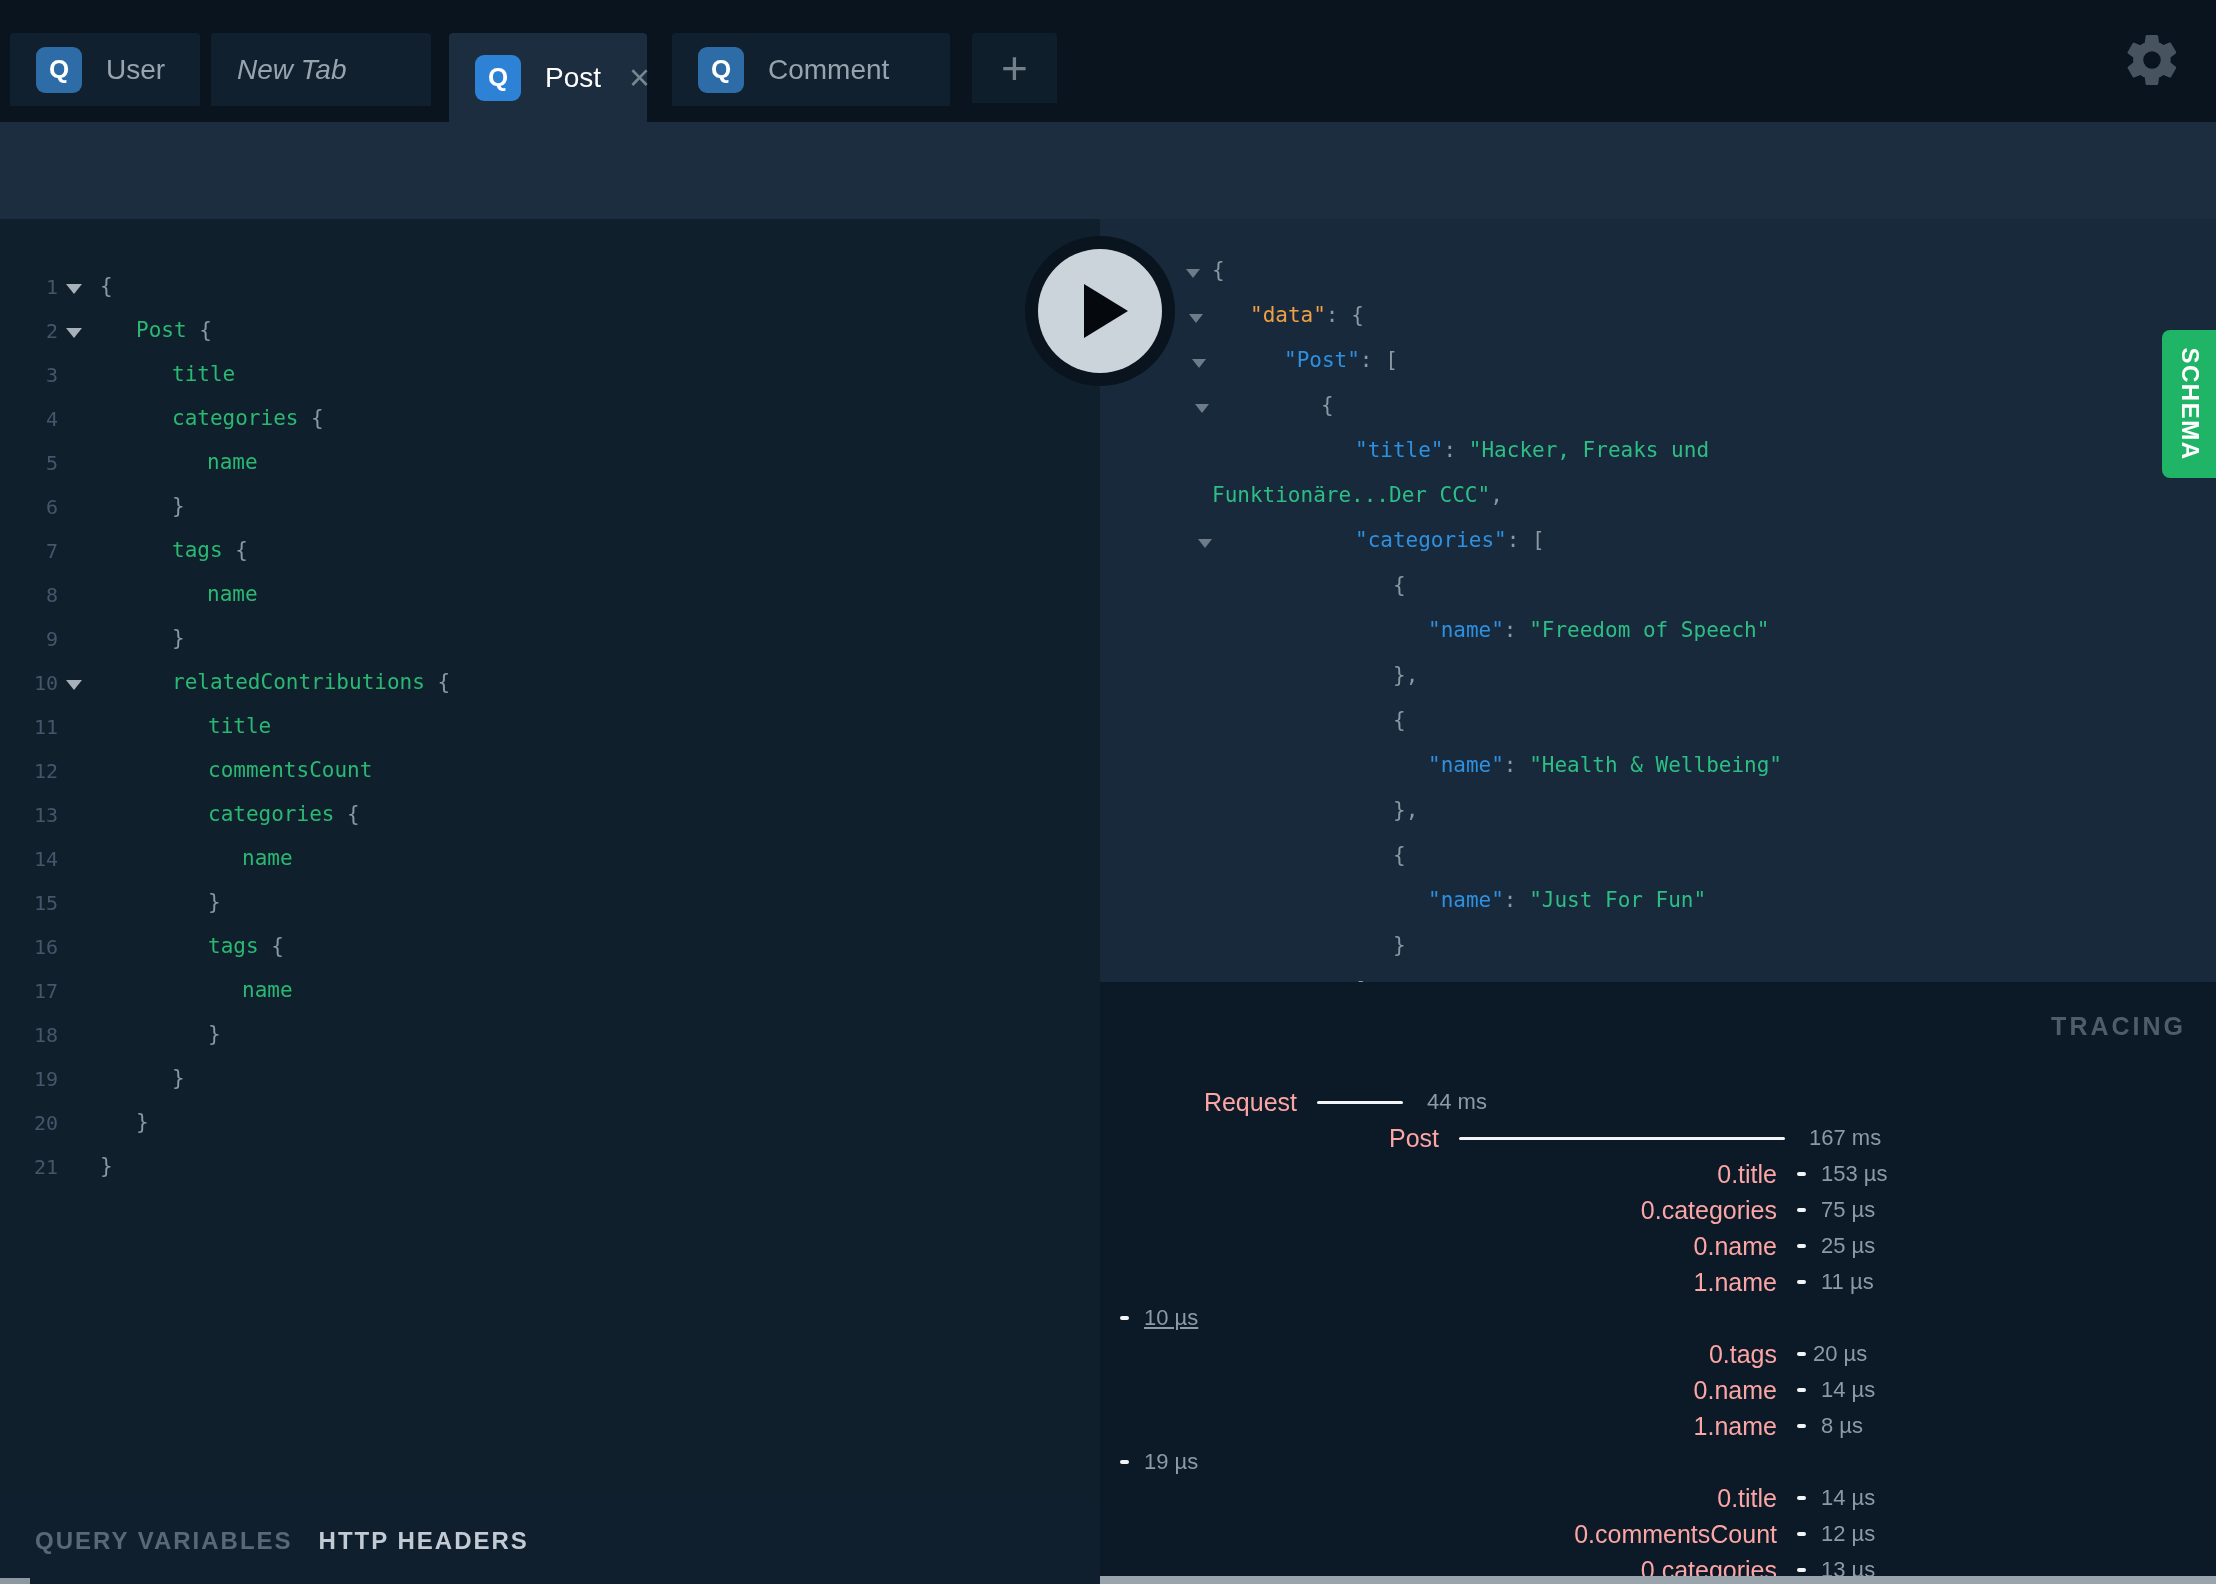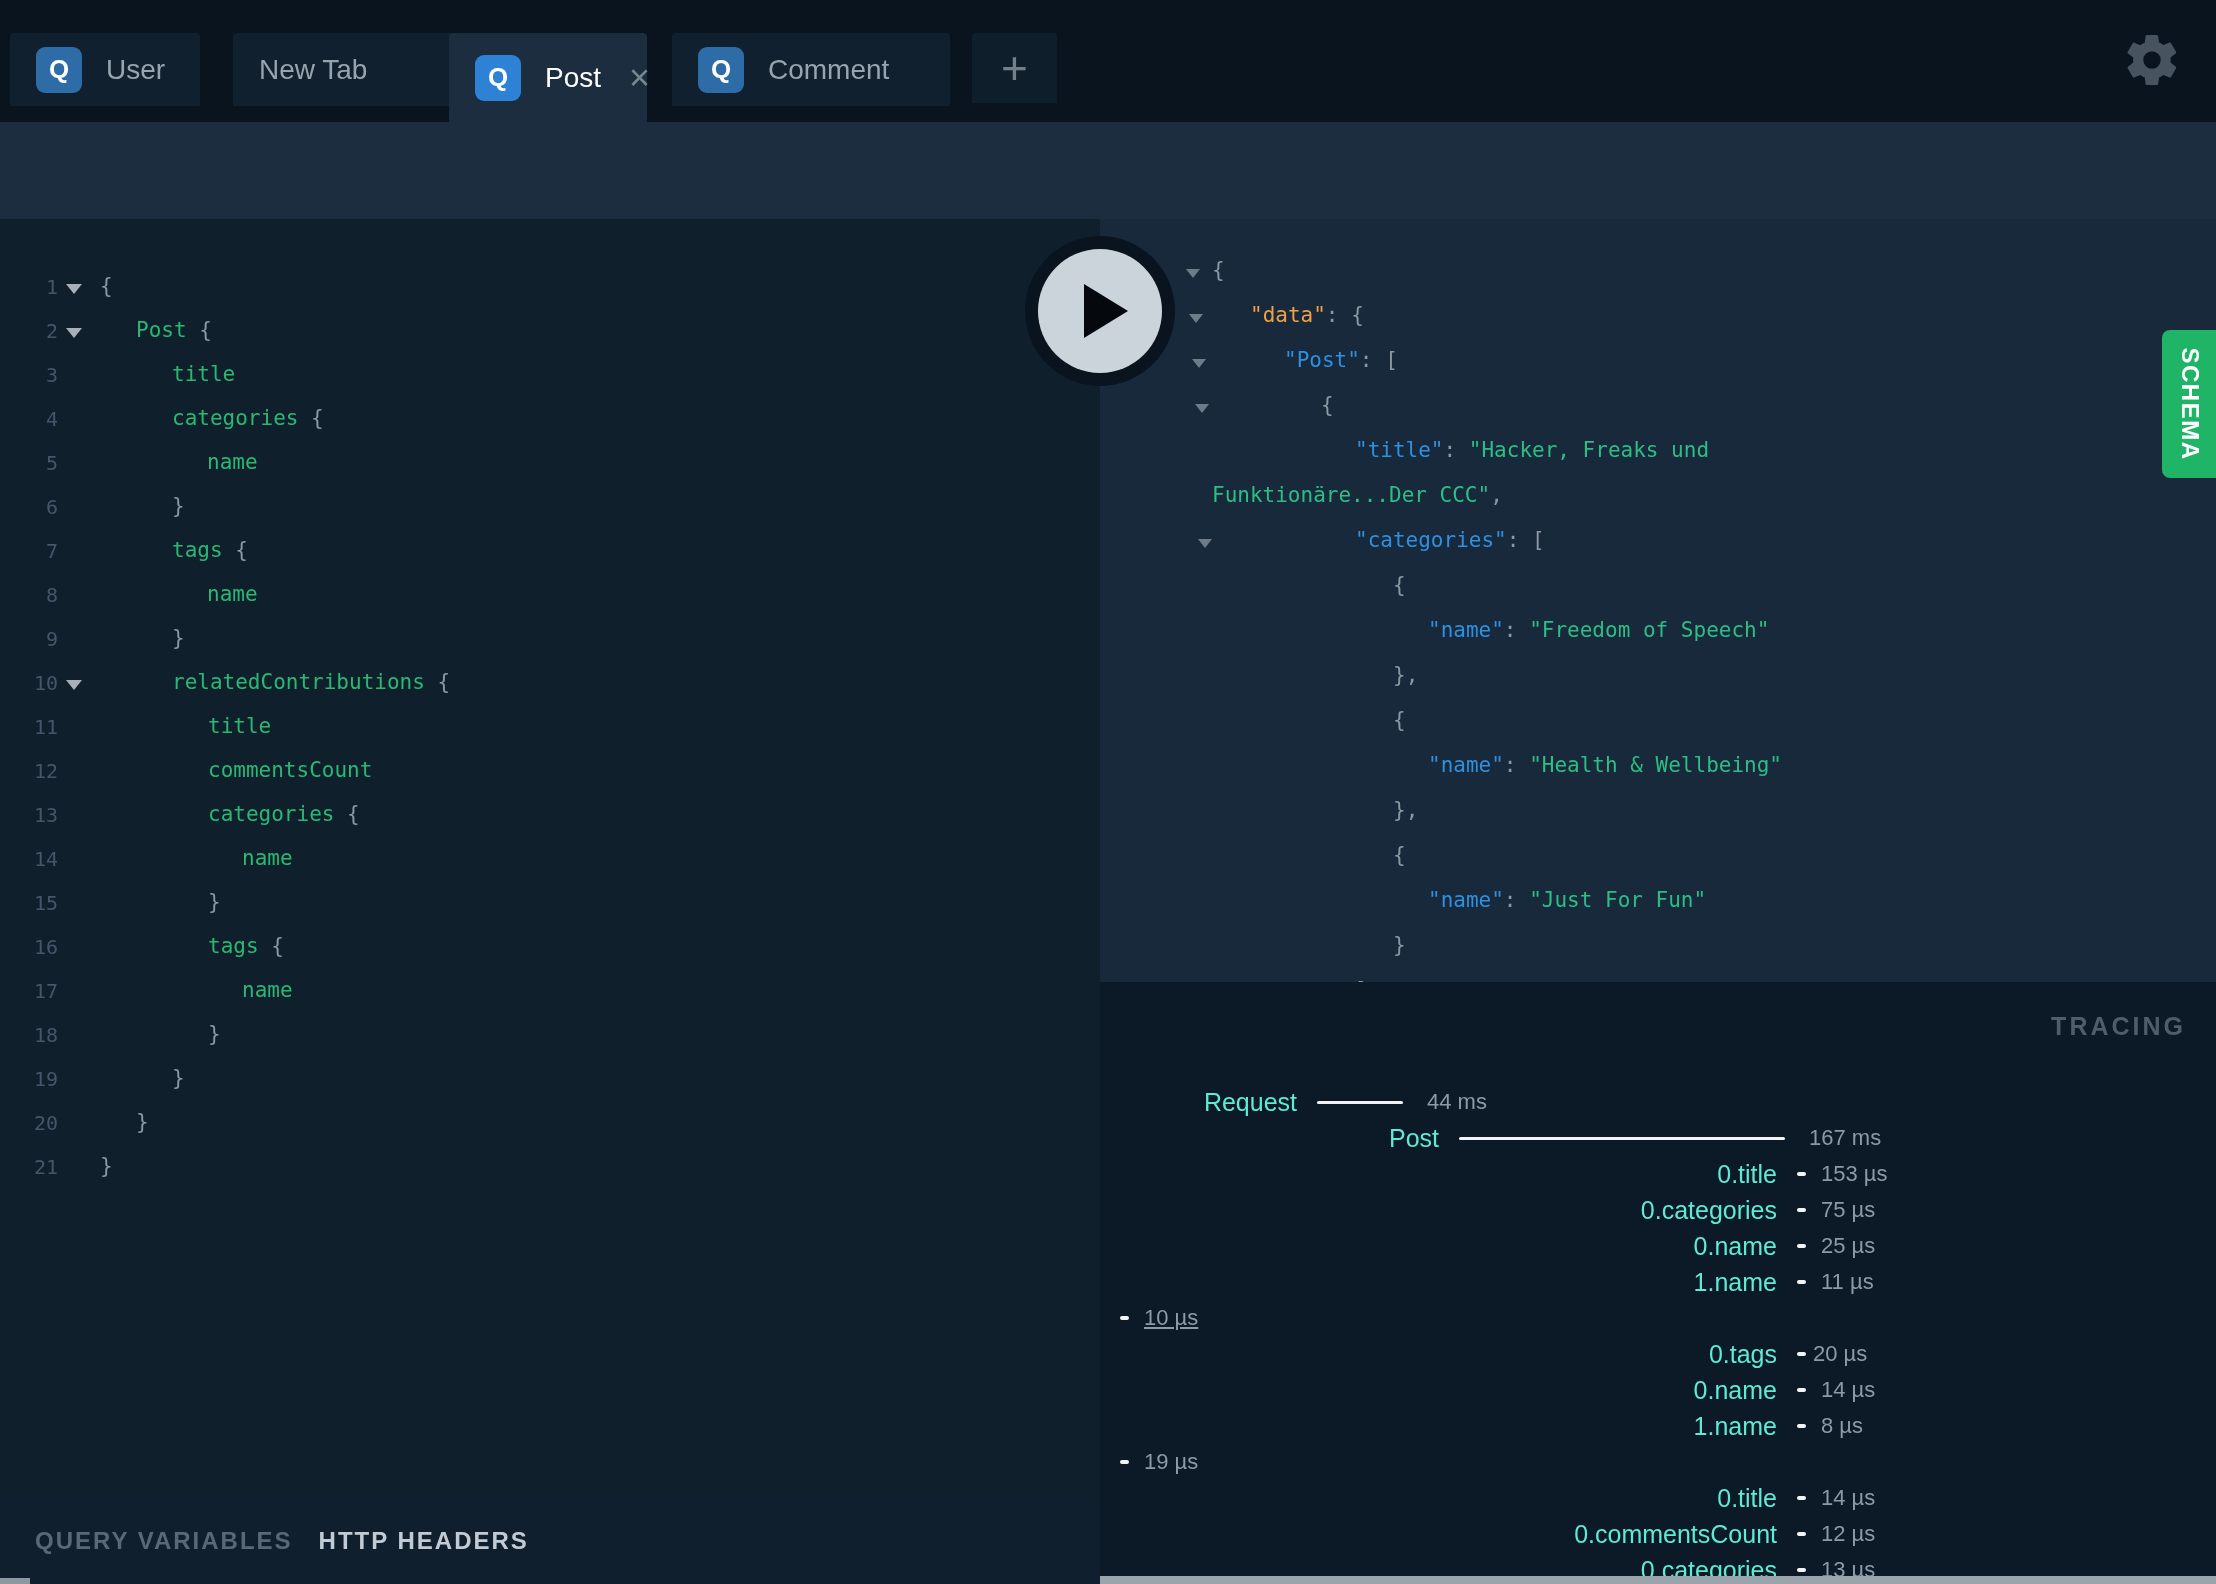--- a/index.html
+++ b/index.html
@@ -68,21 +68,21 @@
 
   .tok-f { color:#29B973; } .tok-b { color:#8B98A4; }
   .tok-k { color:#2F90E0; } .tok-s { color:#2DBE85; }
   .tok-o { color:#F0A045; } .tok-p { color:#8B98A4; }
 
   
   #tracing-title { position:absolute; top:30px; right:30px; color:#4E5D6B;
     font-size:25px; font-weight:bold; letter-spacing:3px; }
   #tracing-rows { position:absolute; top:102px; left:0; width:100%; }
   .tr-row { height:36px; display:flex; align-items:center; }
-  .tr-label { text-align:right; color:#5eead4; font-size:25px; flex:0 0 auto; }
+  .tr-label { text-align:right; color:#fca5a5; font-size:25px; flex:0 0 auto; }
   .tr-bar { background:#F2F5F7; border-radius:2px; margin-left:20px; flex:0 0 auto; }
   .tr-dur { color:#8C99A6; font-size:22px; flex:0 0 auto; }
 
   
   #play-button { left:1025px; top:236px; width:150px; height:150px; border-radius:50%;
     background:#0A141F; display:flex; align-items:center; justify-content:center;
     cursor:pointer; }
   #play-inner { width:124px; height:124px; border-radius:50%; background:#CBD4DB;
     display:flex; align-items:center; justify-content:center; }
   #play-tri { width:0; height:0; border-top:27px solid transparent;
@@ -100,21 +100,21 @@
 </style>
 </head>
 <body>
 
 <div class="abs" id="topbar">
   <div id="tabs-host">
       <div class="tab" style="left: 10px; width: 190px;">
         <span class="q-badge">Q</span>
         <span>User</span>
       </div>
-      <div class="tab" style="left: 233px; width: 220px;">
+      <div class="tab" style="left: 211px; width: 220px; font-style: italic;">
         <span>New Tab</span>
       </div>
       <div class="tab active" style="left: 449px; width: 198px;">
         <span class="q-badge">Q</span>
         <span>Post</span>
         <span class="tab-close">×</span>
       </div>
       <div class="tab" style="left: 672px; width: 278px;">
         <span class="q-badge">Q</span>
         <span>Comment</span>

